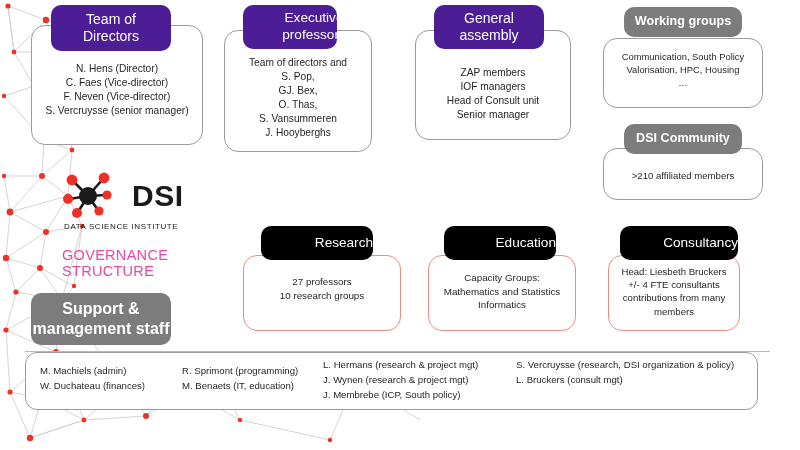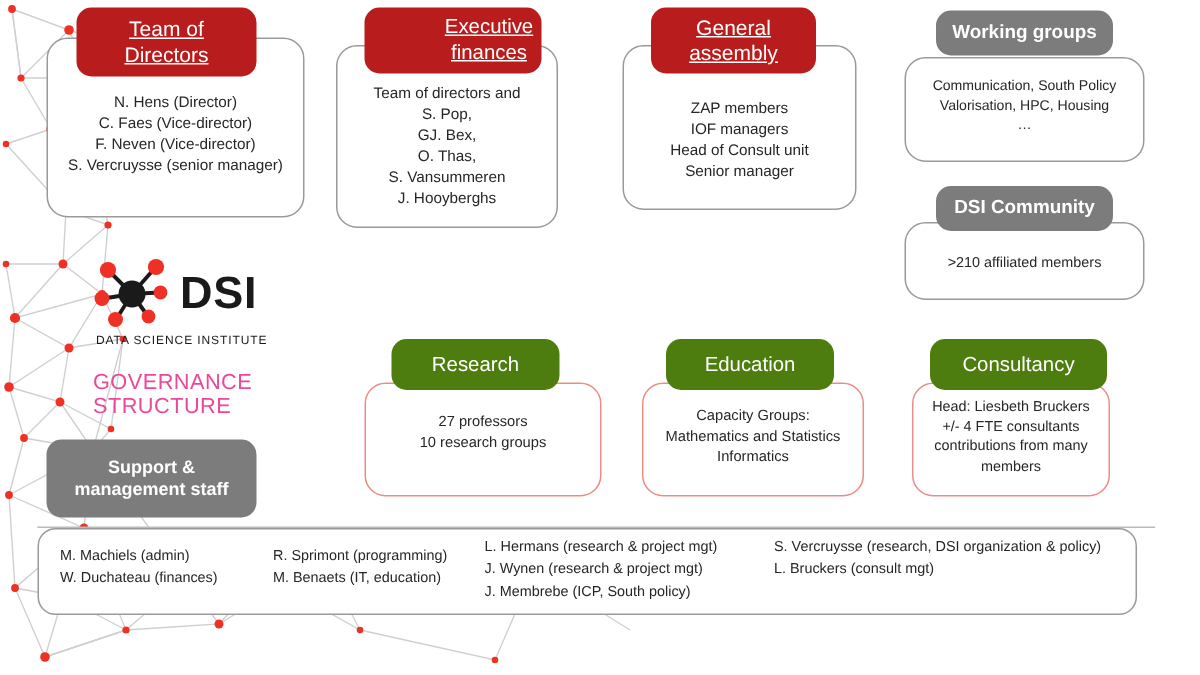--- a/index.html
+++ b/index.html
@@ -34,26 +34,26 @@
   .pill{
     position:absolute;
     border-radius:10px;
     color:#ffffff;
     display:flex;align-items:center;justify-content:center;
     text-align:center;
     line-height:1.22;
     box-sizing:border-box;
     z-index:5;
   }
-  .pill.black{background:#b91c1c;text-decoration:underline;}
+  .pill.black{background:#4c1d95;}
   .pill.gray{background:#7c7c7c;font-weight:bold;}
-  .pill.red{background:#4d7c0f;}
+  .pill.red{background:#000000;justify-content:flex-end;}
 
   .logo-wrap{position:absolute;left:62px;top:172px;width:200px;}
-  .logo-row{display:flex;align-items:center;gap:6px;}
+  .logo-row{display:flex;align-items:center;gap:18px;}
   .logo-text{font-weight:bold;font-size:30px;letter-spacing:.5px;color:#1a1a1a;line-height:1;}
   .logo-sub{font-size:8px;letter-spacing:.6px;color:#1a1a1a;margin-top:2px;margin-left:2px;}
   .gov-title{margin-top:16px;font-size:14.5px;letter-spacing:.3px;color:#ec4899;}
 
   .divider{position:absolute;left:25px;top:351px;width:745px;height:1px;background:#b9b9b9;}
 
   .bottombar{
     position:absolute;left:25px;top:352px;width:733px;height:58px;
     border:1px solid #9a9a9a;border-radius:12px;background:#ffffff;
     box-sizing:border-box;
@@ -167,24 +167,24 @@
   <div class="card" style="left:224px;top:30px;width:148px;height:122px;">
     <div class="body" style="top:25px;font-size:10.2px;">
         <div>Team of directors and</div>
         <div>S. Pop,</div>
         <div>GJ. Bex,</div>
         <div>O. Thas,</div>
         <div>S. Vansummeren</div>
         <div>J. Hooyberghs</div>
       </div>
   </div>
-  <div class="pill black" style="left:243px;top:5px;width:118px;height:44px;font-size:13.6px;padding-left:48px;">
+  <div class="pill black" style="left:243px;top:5px;width:94px;height:44px;font-size:13.6px;padding-left:48px;">
       <div>
         <div>Executive</div>
-        <div>finances</div>
+        <div>professors</div>
       </div>
     </div>
 
   <div class="card" style="left:415px;top:30px;width:156px;height:110px;padding-left:41px;">
     <div class="body" style="top:35px;font-size:10.2px;">
         <div>ZAP members</div>
         <div>IOF managers</div>
         <div>Head of Consult unit</div>
         <div>Senior manager</div>
       </div>
@@ -301,20 +301,20 @@
     <div class="col" style="left:297px;top:5px;">
         <div>L. Hermans (research &amp; project mgt)</div>
         <div>J. Wynen (research &amp; project mgt)</div>
         <div>J. Membrebe (ICP, South policy)</div>
       </div>
     <div class="col" style="left:490px;top:5px;">
         <div>S. Vercruysse (research, DSI organization &amp; policy)</div>
         <div>L. Bruckers (consult mgt)</div>
       </div>
   </div>
-  <div class="pill gray" style="left:31px;top:293px;width:140px;height:52px;font-size:12px;">
+  <div class="pill gray" style="left:31px;top:293px;width:140px;height:52px;font-size:16px;">
       <div>
         <div>Support &amp;</div>
         <div>management  staff</div>
       </div>
     </div>
 
 </div>
 
 </body></html>

